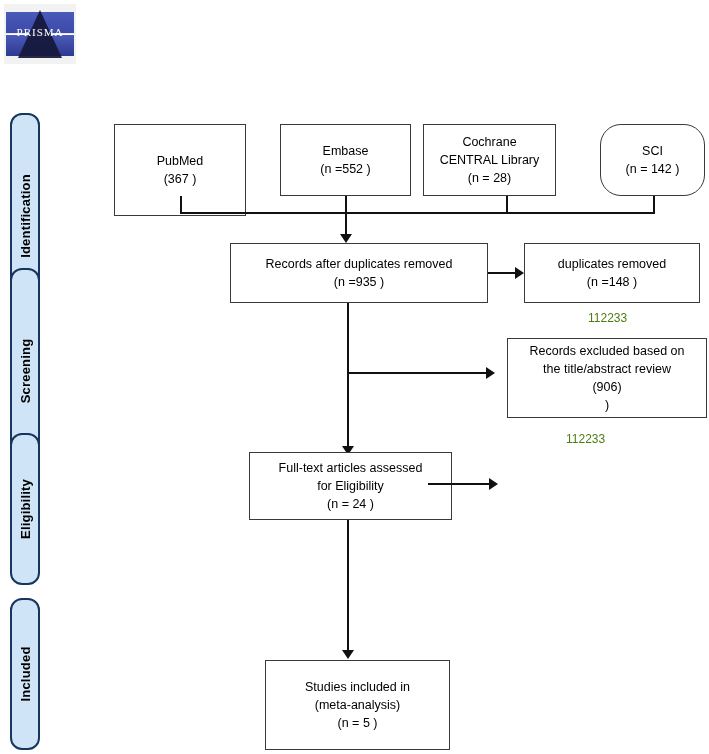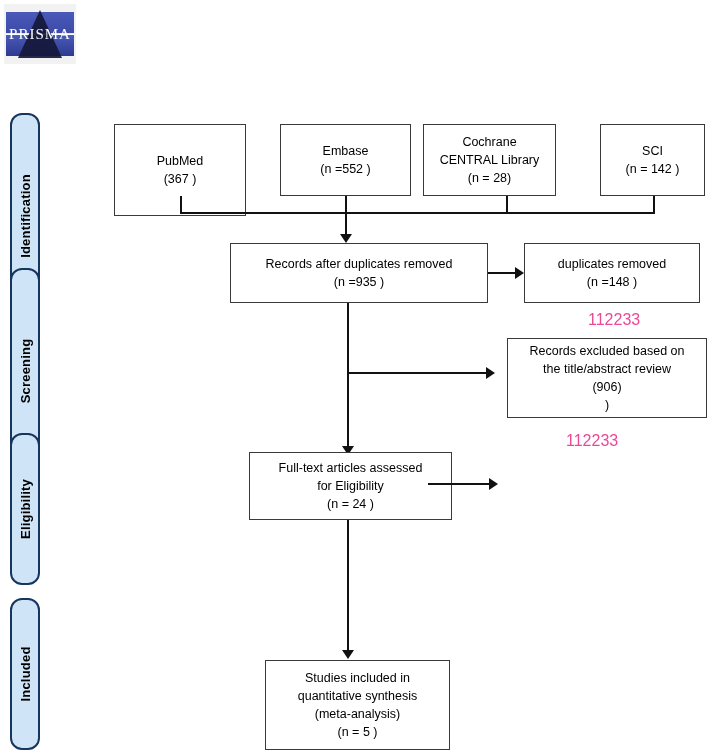--- a/index.html
+++ b/index.html
@@ -47,21 +47,21 @@
     border-right: 22px solid transparent;
     border-bottom: 48px solid #15183a;
     opacity: .92;
   }
   .logo-text {
     position: absolute;
     left: 0;
     top: 22px;
     width: 72px;
     text-align: center;
-    font-size: 15px;
+    font-size: 11px;
     letter-spacing: 1px;
     color: #ffffff;
     font-family: "Liberation Serif", serif;
   }
 
   
   .pill {
     position: absolute;
     width: 30px;
     border: 2px solid #17365d;
@@ -121,22 +121,22 @@
     position: absolute;
     width: 0;
     height: 0;
     border-top: 6px solid transparent;
     border-bottom: 6px solid transparent;
     border-left: 9px solid #111111;
   }
 
   .stray {
     position: absolute;
-    font-size: 16px;
-    color: #ec4899;
+    font-size: 12px;
+    color: #4d7c0f;
     white-space: nowrap;
   }
 </style>
 </head>
 <body>
 
 <div id="canvas">
 
   <div class="logo">
     <div class="logo-band"></div>
@@ -166,21 +166,21 @@
     <span class="line">Embase</span>
     <span class="line">(n =552 )</span>
   </div>
 
   <div class="box" style="left:423px; top:124px; width:133px; height:72px;">
     <span class="line">Cochrane</span>
     <span class="line">CENTRAL Library</span>
     <span class="line">(n = 28)</span>
   </div>
 
-  <div class="box" style="left:600px; top:124px; width:105px; height:72px;">
+  <div class="box" style="left:600px; top:124px; width:105px; height:72px;border-radius:21px;">
     <span class="line">SCI</span>
     <span class="line">(n = 142 )</span>
   </div>
 
   <div class="vline" style="left:180px; top:196px; height:18px;"></div>
   <div class="vline" style="left:345px; top:196px; height:44px;"></div>
   <div class="vline" style="left:506px; top:196px; height:18px;"></div>
   <div class="vline" style="left:653px; top:196px; height:18px;"></div>
   <div class="hline" style="left:180px; top:212px; width:475px;"></div>
   <div class="arrow-down" style="left:340px; top:234px;"></div>
@@ -221,18 +221,17 @@
   </div>
 
   <div class="hline" style="left:428px; top:483px; width:62px;"></div>
   <div class="arrow-right" style="left:489px; top:478px;"></div>
 
   <div class="vline" style="left:347px; top:520px; height:134px;"></div>
   <div class="arrow-down" style="left:342px; top:650px;"></div>
 
   <div class="box" style="left:265px; top:660px; width:185px; height:90px;">
     <span class="line">Studies included in</span>
-    <span class="line">quantitative synthesis</span>
     <span class="line">(meta-analysis)</span>
     <span class="line">(n = 5 )</span>
   </div>
 
 </div>
 
 </body></html>

